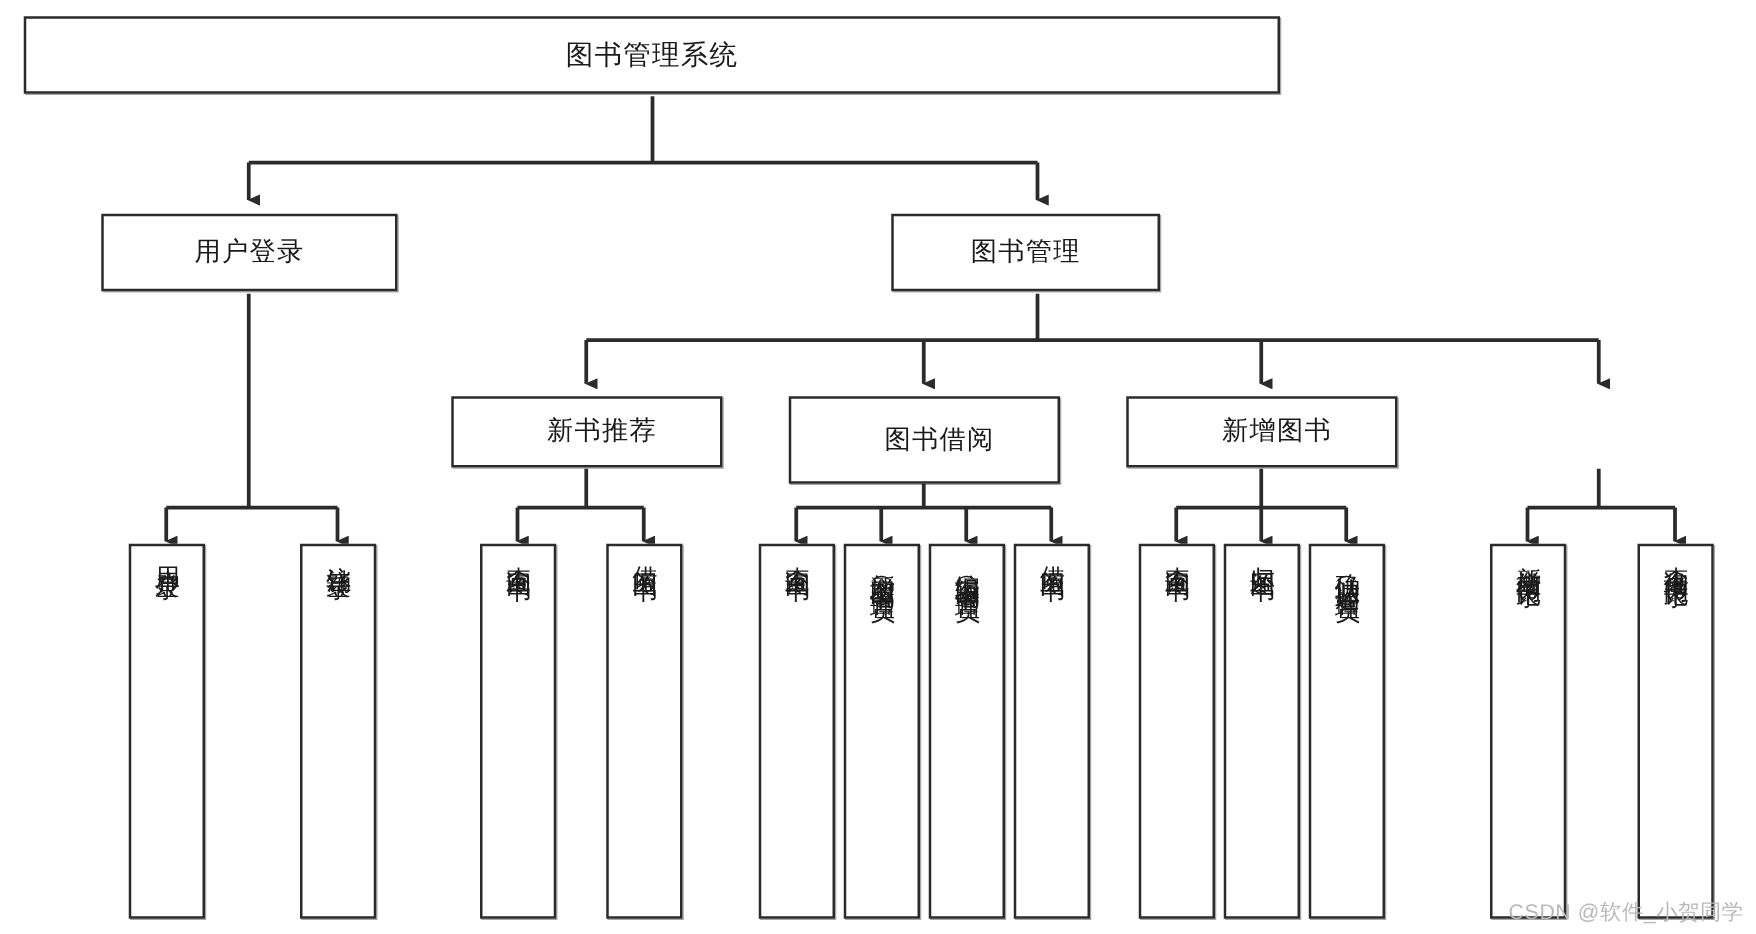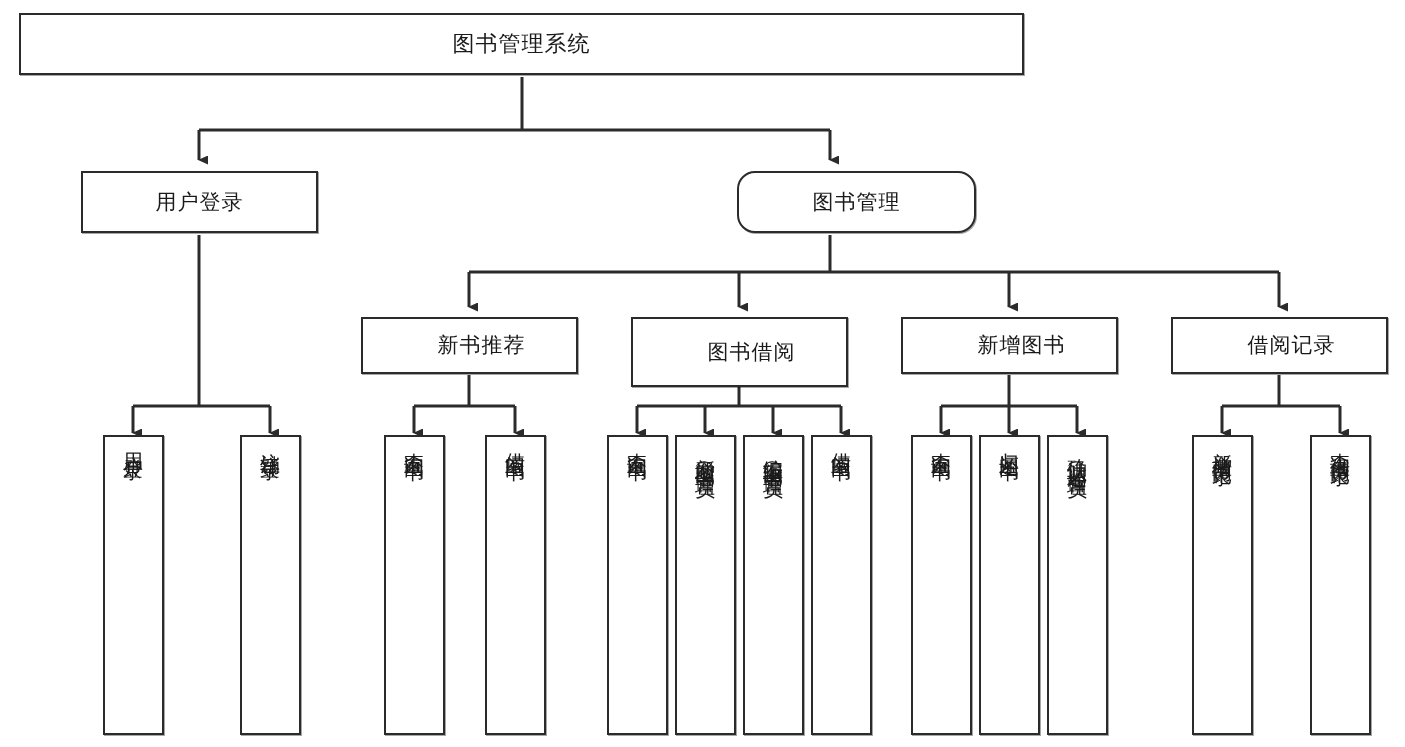--- a/index.html
+++ b/index.html
@@ -126,35 +126,32 @@
     </g>
   </svg>
 
   <div class="node root" style="left:19px; top:13px; width:1005px; height:62px;">
     <span class="label">图书管理系统</span>
   </div>
 
   <div class="node lvl2" style="left:81px; top:171px; width:237px; height:62px;">
     <span class="label">用户登录</span>
   </div>
-  <div class="node lvl2" style="left:737px; top:171px; width:239px; height:62px;border-radius:18px;">
+  <div class="node lvl2" style="left:713px; top:171px; width:215px; height:62px;">
     <span class="label">图书管理</span>
   </div>
 
   <div class="node lvl3" style="left:361px; top:317px; width:217px; height:57px;">
     <span class="label">新书推荐</span>
   </div>
   <div class="node lvl3" style="left:631px; top:317px; width:217px; height:70px;">
     <span class="label">图书借阅</span>
   </div>
   <div class="node lvl3" style="left:901px; top:317px; width:217px; height:57px;">
     <span class="label">新增图书</span>
-  </div>
-  <div class="node lvl3" style="left:1171px; top:317px; width:217px; height:57px;">
-    <span class="label">借阅记录</span>
   </div>
 
   <div class="node leaf" style="left:103px; top:435px; width:61px; height:300px;">
     <span class="label">用户登录</span>
   </div>
   <div class="node leaf" style="left:240px; top:435px; width:61px; height:300px;">
     <span class="label">注销登录</span>
   </div>
 
   <div class="node leaf" style="left:384px; top:435px; width:61px; height:300px;">
@@ -187,14 +184,15 @@
     <span class="label">确认归还（管理员）</span>
   </div>
 
   <div class="node leaf" style="left:1192px; top:435px; width:61px; height:300px;">
     <span class="label">新增借阅记录</span>
   </div>
   <div class="node leaf" style="left:1310px; top:435px; width:61px; height:300px;">
     <span class="label">查询借阅记录</span>
   </div>
 
+  <div class="watermark">CSDN @软件_小贺同学</div>
 
 </div>
 
 </body></html>

